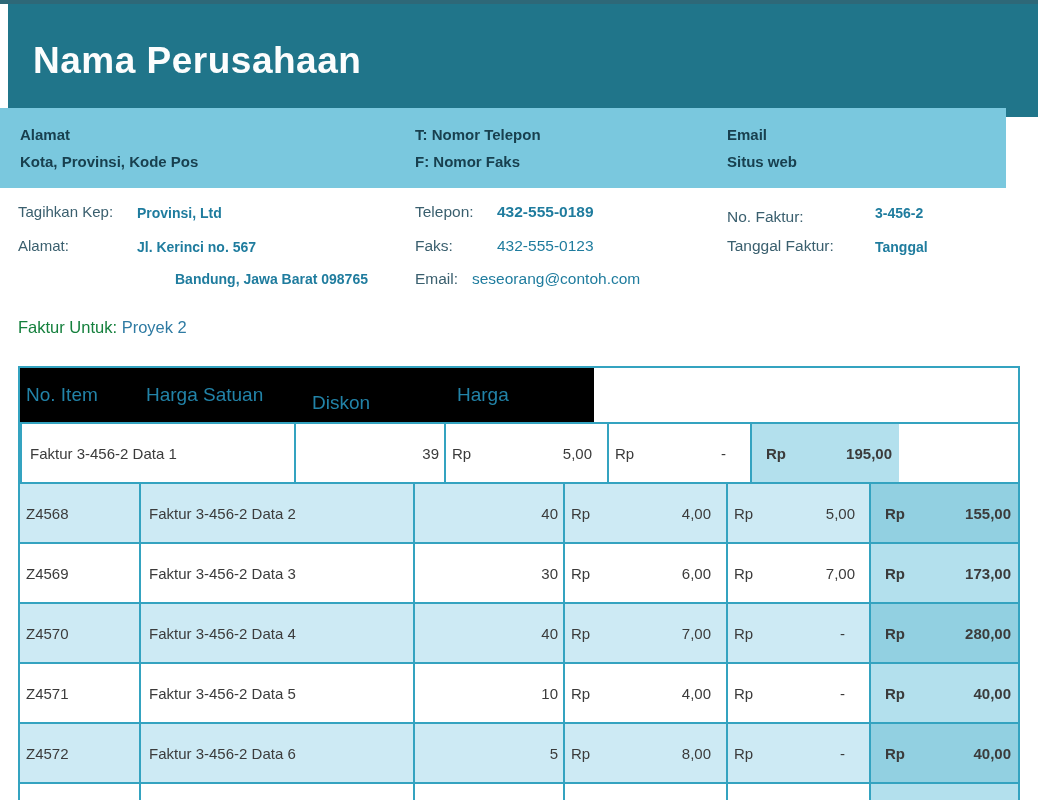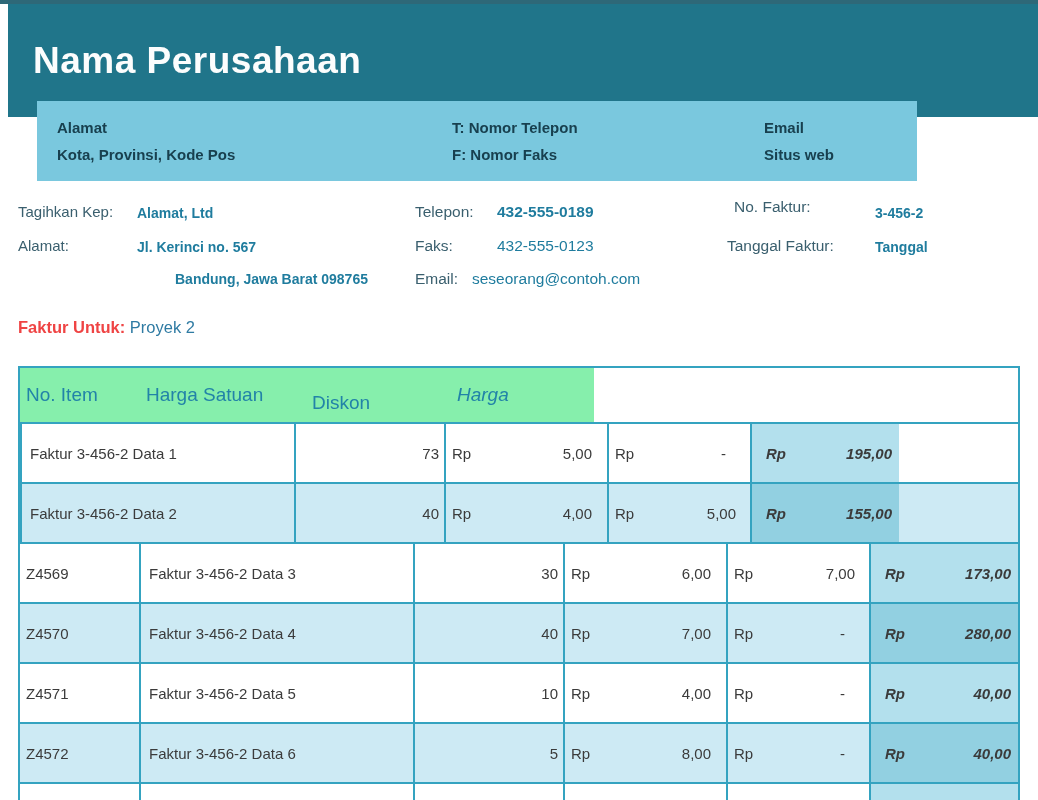--- a/index.html
+++ b/index.html
@@ -10,54 +10,54 @@
   
   .top-edge{position:absolute;left:0;top:0;width:1038px;height:4px;background:var(--top_edge,#2E6878);}
   .masthead{
     position:absolute;left:8px;top:4px;width:1038px;height:113px;
     background:var(--header_teal,#20758A);display:flex;align-items:center;
   }
   .masthead h1{
     margin:0 0 0 25px;color:#fcfdfd;font-size:37px;font-weight:bold;letter-spacing:.5px;
   }
   
-  .band{position:absolute;left:0;top:101px;width:880px;height:80px;background:var(--band_blue,#7AC8DE);margin-left:37px;}
+  .band{position:absolute;left:0;top:108px;width:1006px;height:80px;background:var(--band_blue,#7AC8DE);}
   .band-col{position:absolute;top:13px;font-size:15px;font-weight:600;color:var(--band_text,#18404F);line-height:27px;}
   .band-col.col-a{left:20px;}
   .band-col.col-b{left:415px;}
   .band-col.col-c{left:727px;}
   
   .abs{position:absolute;white-space:nowrap;}
   .lbl{font-size:15px;color:var(--label_dark,#3A5F6E);}
   .val-sm{font-size:14px;font-weight:600;color:var(--value_teal,#1F7C9E);}
   .val-md{font-size:15.5px;color:var(--value_teal,#1F7C9E);}
   .lbl-md{font-size:15.5px;color:var(--label_dark,#3A5F6E);}
   .invoice-for{font-size:16.5px;}
-  .invoice-for .for-lbl{color:#ef4444;font-weight:bold;}
+  .invoice-for .for-lbl{color:#15803d;}
   .invoice-for .for-val{color:#2F7BA3;}
   
   .itable{
     position:absolute;left:18px;top:366px;width:1002px;
     border:2px solid var(--grid_teal,#34A3C0);background:#fff;box-sizing:border-box;
   }
   .trow{display:flex;height:58px;border-top:2px solid var(--grid_teal,#34A3C0);background:#fff;}
   .trow.thead{height:54px;border-top:none;}
   .cell{box-sizing:border-box;display:flex;align-items:center;font-size:15px;color:#3B3B3B;overflow:hidden;}
   .c1{width:119px;padding-left:6px;}
   .c2{width:274px;padding-left:8px;border-left:2px solid var(--grid_teal,#34A3C0);}
   .c3{width:150px;border-left:2px solid var(--grid_teal,#34A3C0);justify-content:flex-end;padding-right:5px;}
   .c4{width:163px;border-left:2px solid var(--grid_teal,#34A3C0);justify-content:space-between;padding:0 15px 0 6px;}
   .c5{width:143px;border-left:2px solid var(--grid_teal,#34A3C0);justify-content:space-between;padding:0 14px 0 6px;}
   .c6{width:149px;border-left:2px solid var(--grid_teal,#34A3C0);justify-content:space-between;
-      padding:0 7px 0 14px;background:var(--total_light,#B3E0ED);font-weight:600;font-style:italic;}
+      padding:0 7px 0 14px;background:var(--total_light,#B3E0ED);font-weight:600;}
   .trow.alt{background:var(--row_alt,#CDEAF4);}
   .trow.alt .c6{background:var(--total_dark,#92D0E1);}
   .val.dash{margin-right:10px;}
   
-  .thead .cell{border-left:2px solid transparent;background:#86efac;color:var(--head_text,#2283A8);font-size:19px;font-weight:400;}
+  .thead .cell{border-left:2px solid transparent;background:#000000;color:var(--head_text,#2283A8);font-size:19px;font-weight:400;}
   .thead .c1{border-left:none;}
   .thead .c3{justify-content:flex-start;padding-left:13px;}
   .thead .c4{justify-content:flex-start;padding:0 0 0 5px;}
   .thead .c5{justify-content:flex-start;padding:15px 0 0 8px;}
   .thead .c6{justify-content:flex-start;padding:0 0 0 10px;font-weight:400;}
 </style>
 </head>
 <body>
 
 <div class="frame">
@@ -78,68 +78,69 @@
       <div>F: Nomor Faks</div>
     </div>
     <div class="band-col col-c">
       <div>Email</div>
       <div>Situs web</div>
     </div>
   </div>
 
   <section>
     <span class="abs lbl" style="left:18px;top:203px;">Tagihkan Kep:</span>
-    <span class="abs val-sm" style="left:137px;top:205px;">Alamat, Ltd</span>
+    <span class="abs val-sm" style="left:137px;top:205px;">Provinsi, Ltd</span>
     <span class="abs lbl" style="left:18px;top:237px;">Alamat:</span>
     <span class="abs val-sm" style="left:137px;top:239px;">Jl. Kerinci no. 567</span>
     <span class="abs val-sm" style="left:137px;top:271px;padding-left:38px;">Bandung, Jawa Barat 098765</span>
 
     <span class="abs lbl-md" style="left:415px;top:203px;">Telepon:</span>
     <span class="abs val-md" style="left:497px;top:203px;font-weight:bold;">432-555-0189</span>
     <span class="abs lbl-md" style="left:415px;top:237px;">Faks:</span>
     <span class="abs val-md" style="left:497px;top:237px;">432-555-0123</span>
     <span class="abs lbl-md" style="left:415px;top:270px;">Email:</span>
     <span class="abs val-md" style="left:472px;top:270px;">seseorang@contoh.com</span>
 
-    <span class="abs lbl-md" style="left:727px;top:198px;margin-left:7px;">No. Faktur:</span>
+    <span class="abs lbl-md" style="left:727px;top:208px;">No. Faktur:</span>
     <span class="abs val-sm" style="left:875px;top:205px;">3-456-2</span>
     <span class="abs lbl-md" style="left:727px;top:237px;">Tanggal Faktur:</span>
     <span class="abs val-sm" style="left:875px;top:239px;">Tanggal</span>
 
     <span class="abs invoice-for" style="left:18px;top:318px;">
       <span class="for-lbl">Faktur Untuk:</span>
       <span class="for-val">Proyek 2</span>
     </span>
   </section>
 
   <div class="itable">
     <div class="trow thead">
       <div class="cell c1">No. Item</div>
       <div class="cell c4">Harga Satuan</div>
       <div class="cell c5">Diskon</div>
       <div class="cell c6">Harga</div>
     </div>
     <div>
         <div class="trow">
           <div class="cell c2">Faktur 3-456-2 Data 1</div>
-          <div class="cell c3">73</div>
+          <div class="cell c3">39</div>
           <div class="cell c4">
             <span class="rp">Rp</span>
             <span class="val">5,00</span>
           </div>
           <div class="cell c5">
             <span class="rp">Rp</span>
             <span class="val dash">-</span>
           </div>
           <div class="cell c6">
             <span class="rp">Rp</span>
             <span class="val">195,00</span>
           </div>
         </div>
         <div class="trow alt">
+          <div class="cell c1">Z4568</div>
           <div class="cell c2">Faktur 3-456-2 Data 2</div>
           <div class="cell c3">40</div>
           <div class="cell c4">
             <span class="rp">Rp</span>
             <span class="val">4,00</span>
           </div>
           <div class="cell c5">
             <span class="rp">Rp</span>
             <span class="val">5,00</span>
           </div>

